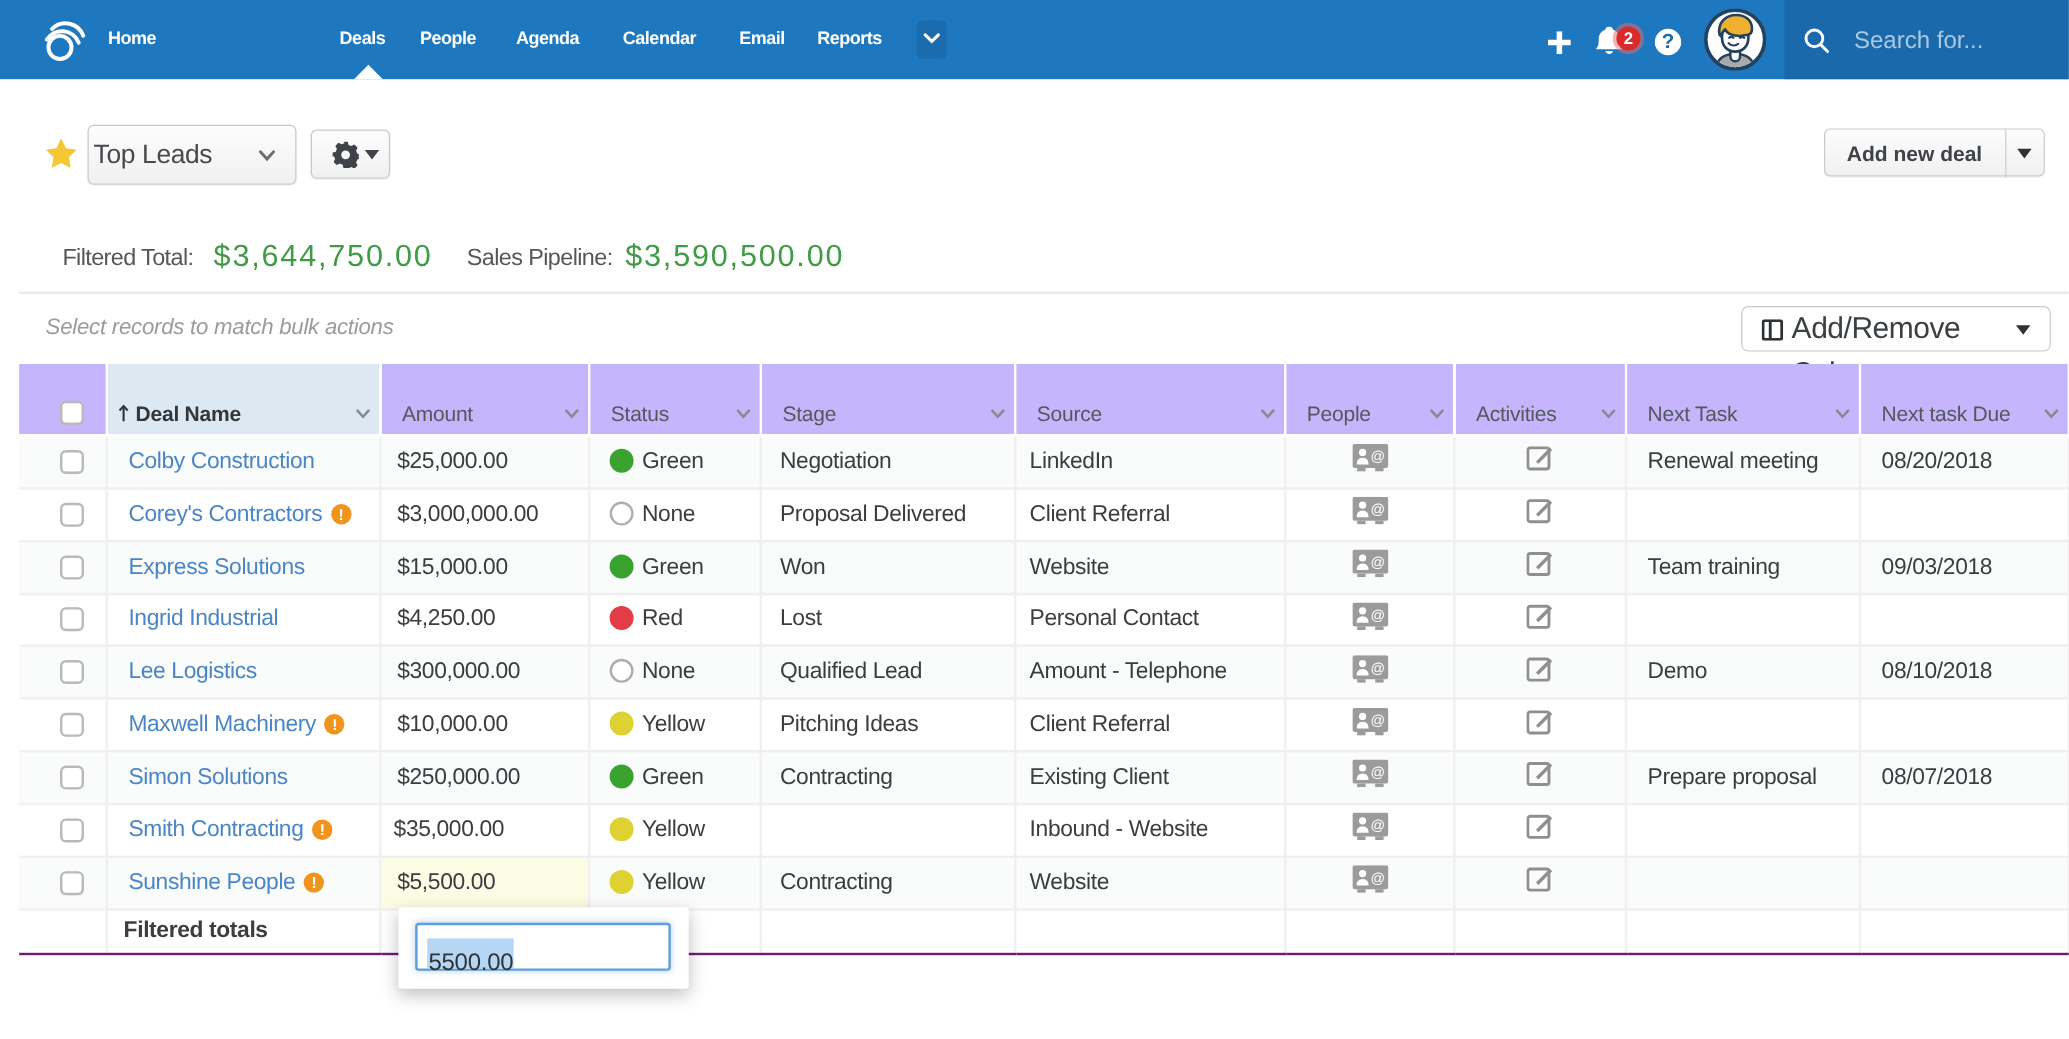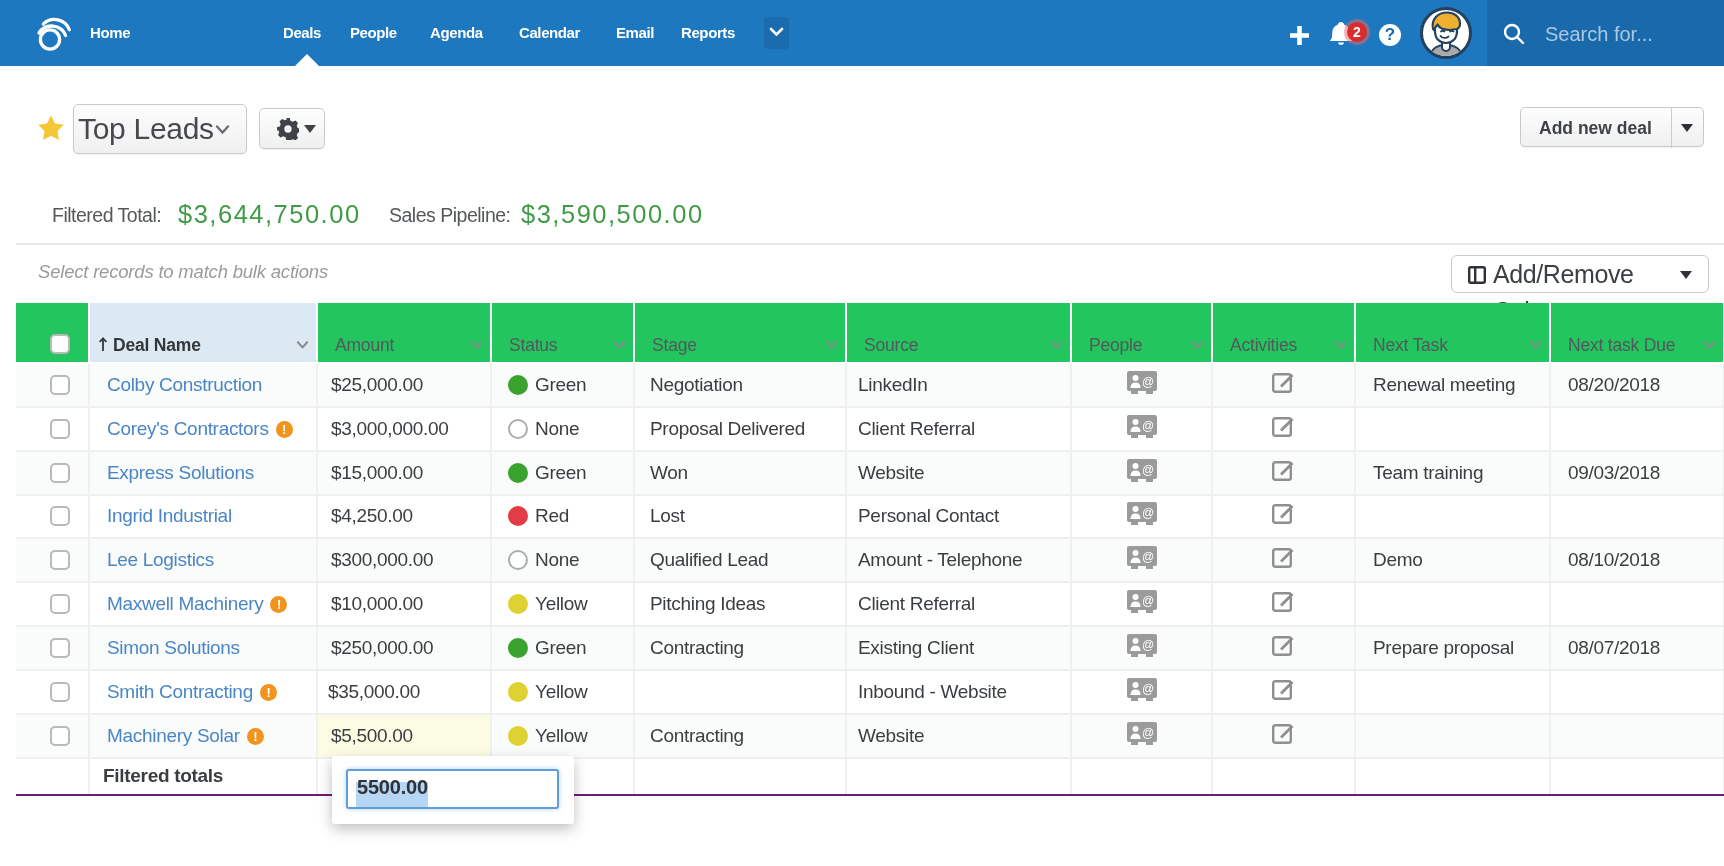--- a/index.html
+++ b/index.html
@@ -10,21 +10,21 @@
 #nav { position:absolute; left:0; top:0; width:1724px; height:66px; background:#1e78bf; }
 .navitem { position:absolute; top:0; height:66px; line-height:66px; color:#fff; font-size:15px; font-weight:bold; letter-spacing:-0.4px; }
 #navchev { position:absolute; left:764px; top:17px; width:25px; height:32px; background:rgba(0,25,55,0.12); border-radius:4px; }
 #navtri { position:absolute; left:295px; top:54px; width:0; height:0; border-left:12px solid transparent; border-right:12px solid transparent; border-bottom:12px solid #ffffff; }
 #searchpanel { position:absolute; left:1487px; top:0; width:237px; height:66px; background:#1a6aab; }
 #searchtext { position:absolute; left:1545px; top:0; height:66px; line-height:68px; color:#a8c8e4; font-size:20px; }
 
 
 .btn { position:absolute; background:linear-gradient(#fdfdfd,#f0f0f0); border:1px solid #c9c9c9; border-radius:5px; box-shadow:0 1px 1px rgba(0,0,0,0.05); }
 #btn-toplead { left:73px; top:104px; width:174px; height:50px; }
-#btn-toplead .t { position:absolute; left:4px; top:0; height:48px; line-height:48px; font-size:30px; color:#46494d; letter-spacing:-0.3px; }
+#btn-toplead .t { position:absolute; left:4px; top:0; height:48px; line-height:48px; font-size:22px; color:#46494d; letter-spacing:-0.3px; }
 #btn-gear { left:259px; top:108px; width:66px; height:41px; }
 #btn-add { left:1520px; top:107px; width:184px; height:40px; }
 #btn-add .t { position:absolute; left:18px; top:0; height:40px; line-height:40px; font-size:17.5px; font-weight:bold; color:#3f4347; }
 #btn-add .sep { position:absolute; left:150px; top:0; width:1px; height:40px; background:#cccccc; }
 
 
 .lab { position:absolute; font-size:19.5px; color:#54585a; letter-spacing:-0.5px; }
 .green { position:absolute; font-size:25.5px; color:#3f9b45; letter-spacing:1.5px; }
 
 
@@ -32,21 +32,21 @@
 #selrec { position:absolute; left:38px; top:261px; font-size:18.5px; font-style:italic; color:#9b9b9b; letter-spacing:-0.2px; }
 #matchtext { position:absolute; left:1288px; top:263px; font-size:18.5px; color:#0f766e; letter-spacing:-0.2px;margin-top:48px; }
 #btn-cols { position:absolute; left:1451px; top:255px; width:258px; height:38px; background:#fff; border:1px solid #c9c9c9; border-radius:6px; }
 #btn-cols .t { position:absolute; left:41px; top:0; height:37px; line-height:37px; font-size:25px; color:#3c4043; letter-spacing:-0.4px; }
 
 
 #tbl { position:absolute; left:16px; top:303px; width:1708px; }
 table { border-collapse:collapse; table-layout:fixed; width:1708px; }
 th { padding:0; border-right:2px solid #fff; overflow:hidden; white-space:nowrap; }
 td { padding:0; border-right:2px solid #f0f0f0; overflow:hidden; white-space:nowrap; }
-thead th { height:60px; background:#22c55e; vertical-align:bottom; font-weight:normal; text-align:left; font-size:17.5px; color:#54585c; border-bottom:2px solid #fff; }
+thead th { height:60px; background:#c4b5fd; vertical-align:bottom; font-weight:normal; text-align:left; font-size:17.5px; color:#54585c; border-bottom:2px solid #fff; }
 thead th .hwrap { position:relative; height:34px; line-height:34px; padding-left:17px; letter-spacing:-0.2px; }
 thead th.sorted { background:#dce9f3; }
 thead th .chev { position:absolute; right:7px; top:11px; width:13px; height:12px; }
 tbody td { height:43.85px; border-bottom:2px solid #efefef; font-size:19px; color:#3b3e41; letter-spacing:-0.3px; vertical-align:middle; }
 tbody tr.odd td { background:#fafbfb; }
 tbody tr.even td { background:#ffffff; }
 tbody td.c1 { border-bottom:2px solid #f1f1f1; }
 td .pad { padding-left:17px; }
 a.deal { color:#4a86c6; text-decoration:none; }
 .dot { display:inline-block; width:20px; height:20px; border-radius:50%; vertical-align:-4px; margin-right:7px; }
@@ -55,21 +55,21 @@
 .dot.y { background:#ddd231; }
 .dot.n { background:#fff; border:2px solid #adadad; }
 .cb { display:block; margin:0 auto; width:20px; height:20px; border:2px solid #b9b9b9; border-radius:5px; background:#fff; }
 .warn { display:inline-block; width:17px; height:17px; border-radius:50%; background:#f0941e; color:#fff; font-size:13px; font-weight:bold; text-align:center; line-height:17px; margin-left:7px; vertical-align:1px; }
 #totrow td { height:37px; background:#fff; border-bottom:2px solid #701a75;font-weight:bold; }
 
 
 #popup { position:absolute; left:332px; top:756px; width:242px; height:68px; background:#fff; border-radius:3px; box-shadow:0 5px 14px rgba(0,0,0,0.25); }
 #popup .inp { position:absolute; left:14px; top:13px; width:213px; height:40px; border:2px solid #5e9fd8; border-radius:3px; box-shadow:0 0 5px rgba(120,170,220,0.55); background:#fff; }
 #popup .sel { position:absolute; left:8px; top:11px; width:72px; height:25px; background:#b6d6f6; }
-#popup .txt { position:absolute; left:9px; top:5px; font-size:20px; color:#2f3336; letter-spacing:-0.2px;font-weight:bold; }
+#popup .txt { position:absolute; left:9px; top:20px; font-size:20px; color:#2f3336; letter-spacing:-0.2px; }
 </style>
 </head>
 <body>
 
 <div id="nav">
   <svg class="abs" style="left:31px;top:15px" width="44" height="38" viewBox="0 0 44 38" fill="none" stroke="#fff" stroke-linecap="round">
     <circle cx="19" cy="24.5" r="9.6" stroke-width="3.3"></circle>
     <path d="M8 18 A 14.96 14.96 0 0 1 34.6 20.5" stroke-width="3.3"></path>
     <path d="M12.4 9 A 15.87 15.87 0 0 1 38.4 14.8" stroke-width="3.3"></path>
   </svg>
@@ -420,21 +420,21 @@
               <rect x="1.2" y="3.2" width="17.6" height="17.6" rx="2" fill="none" stroke="#8f8f8f" stroke-width="2.4"></rect>
               <path d="M8 14.5 L19.5 3 L21.5 5 L10 16.5 Z" fill="#8f8f8f"></path>
             </svg></td>
   <td><span class="pad"></span></td>
   <td><span class="pad"></span></td>
   </tr>
         <tr class="odd">
   <td class="c1">
             <span class="cb" style="margin:0 0 0 34px"></span>
           </td>
-  <td><span class="pad"><a class="deal" href="#">Machinery Solar</a><span class="warn">!</span></span></td>
+  <td><span class="pad"><a class="deal" href="#">Sunshine People</a><span class="warn">!</span></span></td>
   <td style="background:#fcfce4"><span class="pad" style="padding-left:13px">$5,500.00</span></td>
   <td><span class="pad" style="padding-left:16px"><span class="dot y"></span>Yellow</span></td>
   <td><span class="pad" style="padding-left:15px">Contracting</span></td>
   <td><span class="pad" style="padding-left:11px">Website</span></td>
   <td style="text-align:center"><svg width="30" height="23" viewBox="0 0 30 23">
               <rect x="0" y="0" width="30" height="20" rx="2" fill="#9b9b9b"></rect>
               <rect x="4" y="20" width="7" height="3" fill="#9b9b9b"></rect>
               <rect x="19" y="20" width="7" height="3" fill="#9b9b9b"></rect>
               <circle cx="8.5" cy="7" r="3" fill="#fff"></circle>
               <path d="M3.5 17 Q3.5 11.5 8.5 11.5 Q13.5 11.5 13.5 17 Z" fill="#fff"></path>

